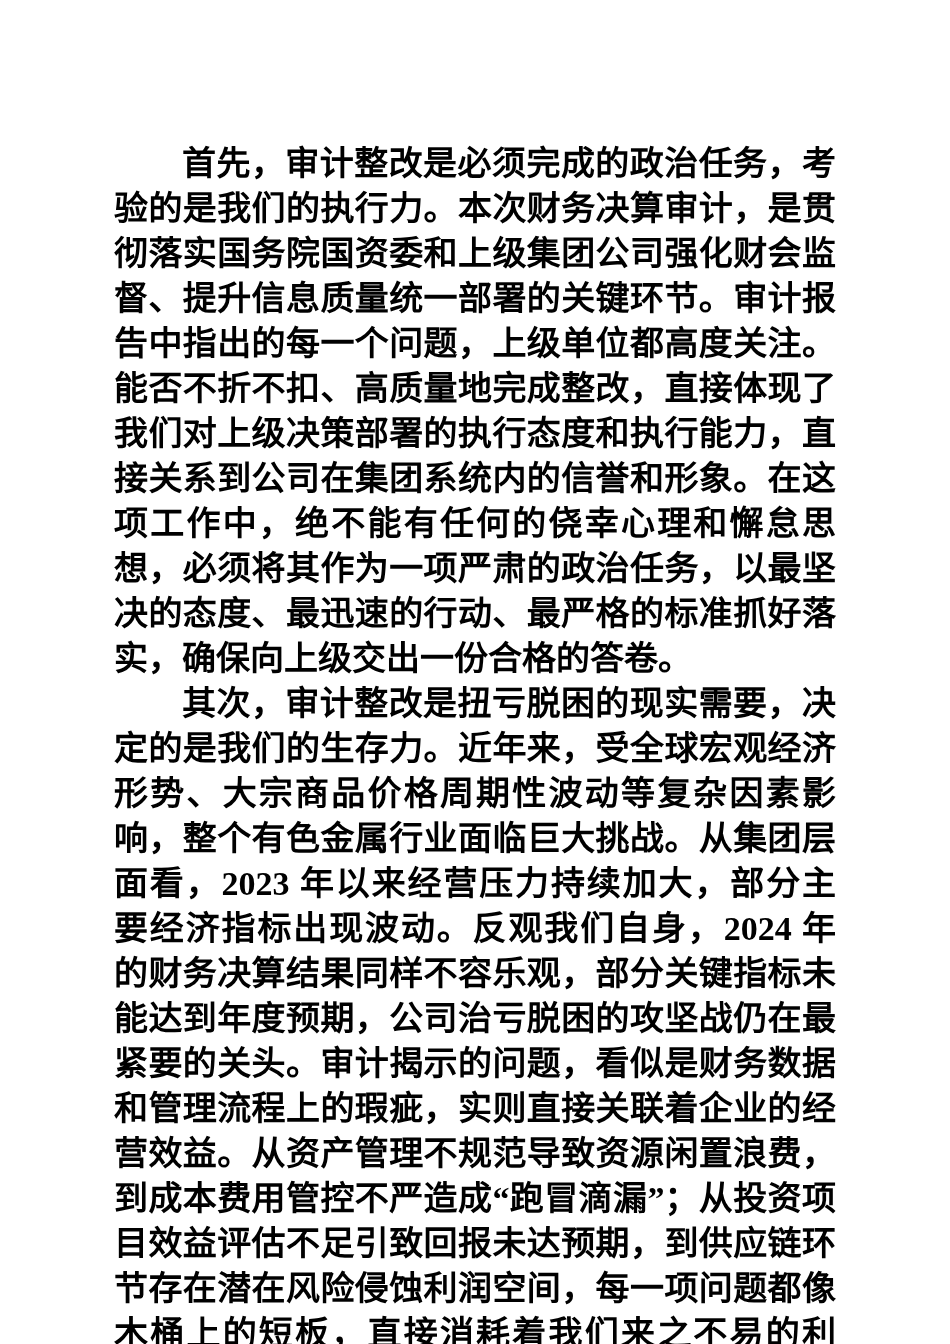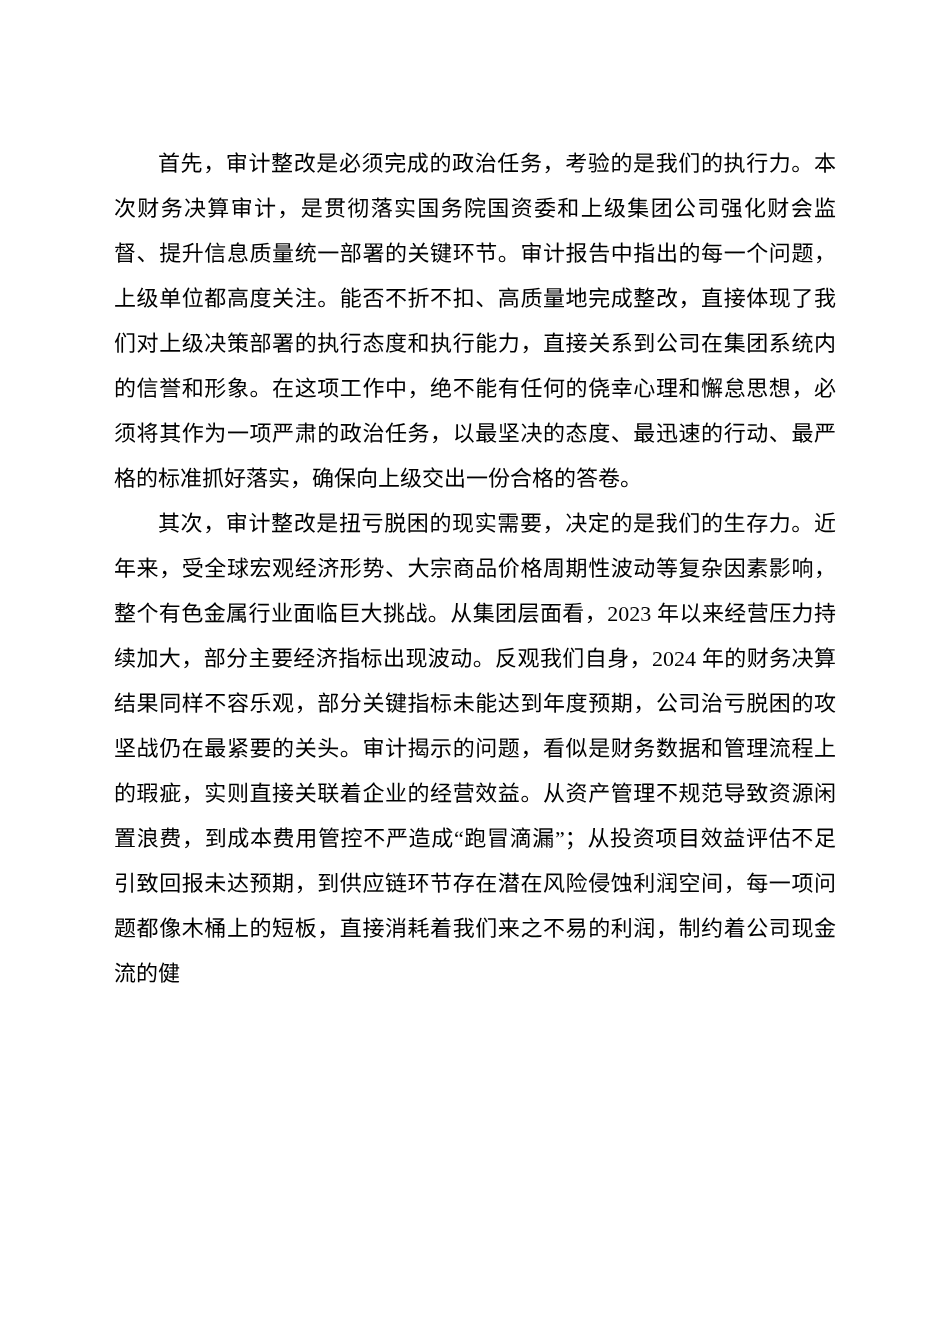--- a/index.html
+++ b/index.html
@@ -18,27 +18,28 @@
     position: absolute;
     left: 114px;
     top: 141px;
     width: 722px;
   }
   .doc-paragraph {
     margin: 0;
     padding: 0;
     color: #000000;
     font-family: "Liberation Serif", "DejaVu Serif", serif;
-    font-size: 22px;
+    font-size: 34px;
     line-height: 45px;
     text-align: justify;
     text-justify: inter-ideograph;
     text-indent: 2em;
     word-break: normal;
     overflow-wrap: break-word;
+    font-weight: bold;
   }
 </style>
 </head>
 <body>
 
 <div class="page">
   <div class="doc-body">
     <p class="doc-paragraph">首先，审计整改是必须完成的政治任务，考验的是我们的执行力。本次财务决算审计，是贯彻落实国务院国资委和上级集团公司强化财会监督、提升信息质量统一部署的关键环节。审计报告中指出的每一个问题，上级单位都高度关注。能否不折不扣、高质量地完成整改，直接体现了我们对上级决策部署的执行态度和执行能力，直接关系到公司在集团系统内的信誉和形象。在这项工作中，绝不能有任何的侥幸心理和懈怠思想，必须将其作为一项严肃的政治任务，以最坚决的态度、最迅速的行动、最严格的标准抓好落实，确保向上级交出一份合格的答卷。</p>
     <p class="doc-paragraph">其次，审计整改是扭亏脱困的现实需要，决定的是我们的生存力。近年来，受全球宏观经济形势、大宗商品价格周期性波动等复杂因素影响，整个有色金属行业面临巨大挑战。从集团层面看，2023 年以来经营压力持续加大，部分主要经济指标出现波动。反观我们自身，2024 年的财务决算结果同样不容乐观，部分关键指标未能达到年度预期，公司治亏脱困的攻坚战仍在最紧要的关头。审计揭示的问题，看似是财务数据和管理流程上的瑕疵，实则直接关联着企业的经营效益。从资产管理不规范导致资源闲置浪费，到成本费用管控不严造成“跑冒滴漏”；从投资项目效益评估不足引致回报未达预期，到供应链环节存在潜在风险侵蚀利润空间，每一项问题都像木桶上的短板，直接消耗着我们来之不易的利润，制约着公司现金流的健</p>
   </div>

